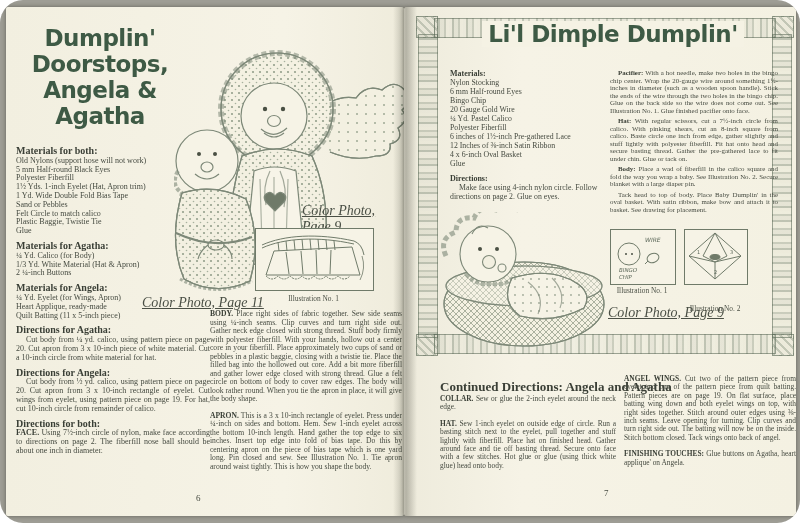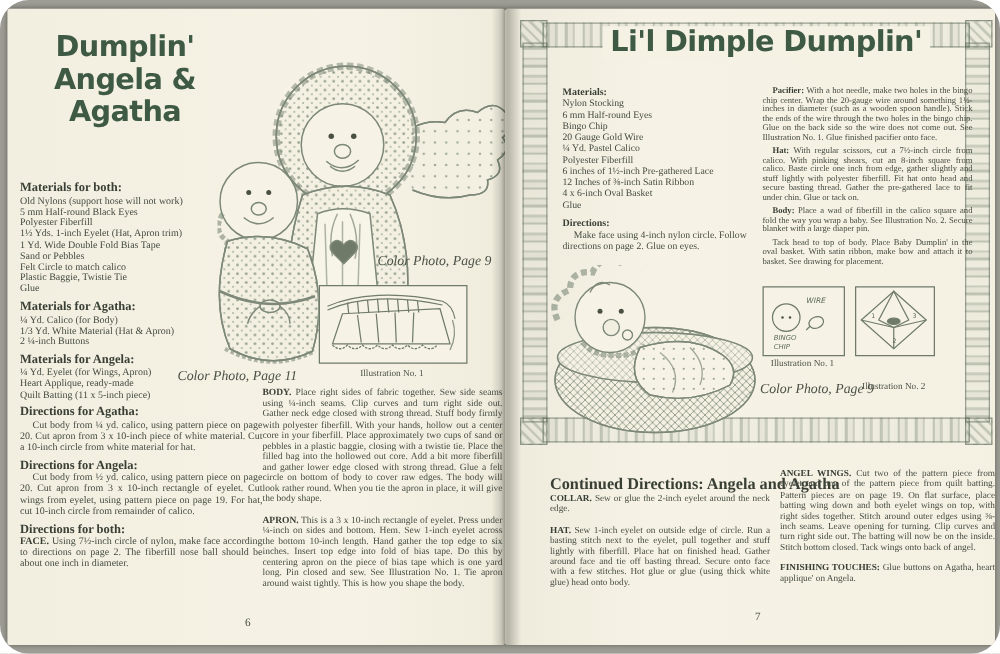--- a/index.html
+++ b/index.html
@@ -22,21 +22,21 @@
   .lp-col1 .h{font-weight:bold;font-size:10px;color:#3a3f36;margin:6px 0 1px 0;}
   .lp-col1 .h.first{margin-top:0;}
   .lp-col1 .item{white-space:nowrap;}
   .lp-col1 .item.indent{padding-left:10px;}
   .lp-col1 .para{text-align:justify;}
   .lp-col1 .para .ind{display:inline-block;width:10px;}
   .lp-col2{position:absolute;left:204px;top:303px;width:192px;font-size:7.6px;line-height:8.5px;
         text-align:justify;}
   .lp-col2 .para{margin-bottom:8px;}
   .lead{font-weight:bold;color:#3a3f36;}
-  .caption{position:absolute;font-style:italic;font-size:11px;color:#4a4f45;}
+  .caption{position:absolute;font-style:italic;font-size:14px;color:#4a4f45;text-decoration:underline;}
   .illus-caption{position:absolute;font-size:7.4px;color:#4a4f45;text-align:center;}
   .pageno{position:absolute;font-size:9px;color:#454a40;}
   .sketchbox{position:absolute;border:1px solid #6f7a69;background:#f6f3e6;}
 
   
   .rp-frame{position:absolute;left:14px;top:11px;width:372px;height:334px;}
   .band{position:absolute;background:
       repeating-linear-gradient(90deg,rgba(104,120,100,.05) 0 3px,rgba(104,120,100,.38) 3px 5px,
         rgba(104,120,100,.10) 5px 9px,rgba(104,120,100,.30) 9px 11px,rgba(104,120,100,.04) 11px 14px);
       border:1px solid rgba(85,100,82,.55);}
@@ -73,20 +73,21 @@
 </style>
 </head>
 <body>
 
 <div class="canvas">
 
   <div class="page left">
 
     <div class="lp-title">
       <div>Dumplin'</div>
+      <div>Doorstops,</div>
       <div>Angela &amp;</div>
       <div>Agatha</div>
     </div>
 
     <svg style="position:absolute;left:168px;top:14px;" width="230" height="290" viewBox="0 0 230 290">
       <defs>
         <pattern id="pd" width="7" height="7" patternUnits="userSpaceOnUse">
           <circle cx="2" cy="2" r="1.1" fill="#94a08c"></circle>
             <circle cx="5.5" cy="5.5" r=".8" fill="#a7b19e"></circle>
         </pattern>

